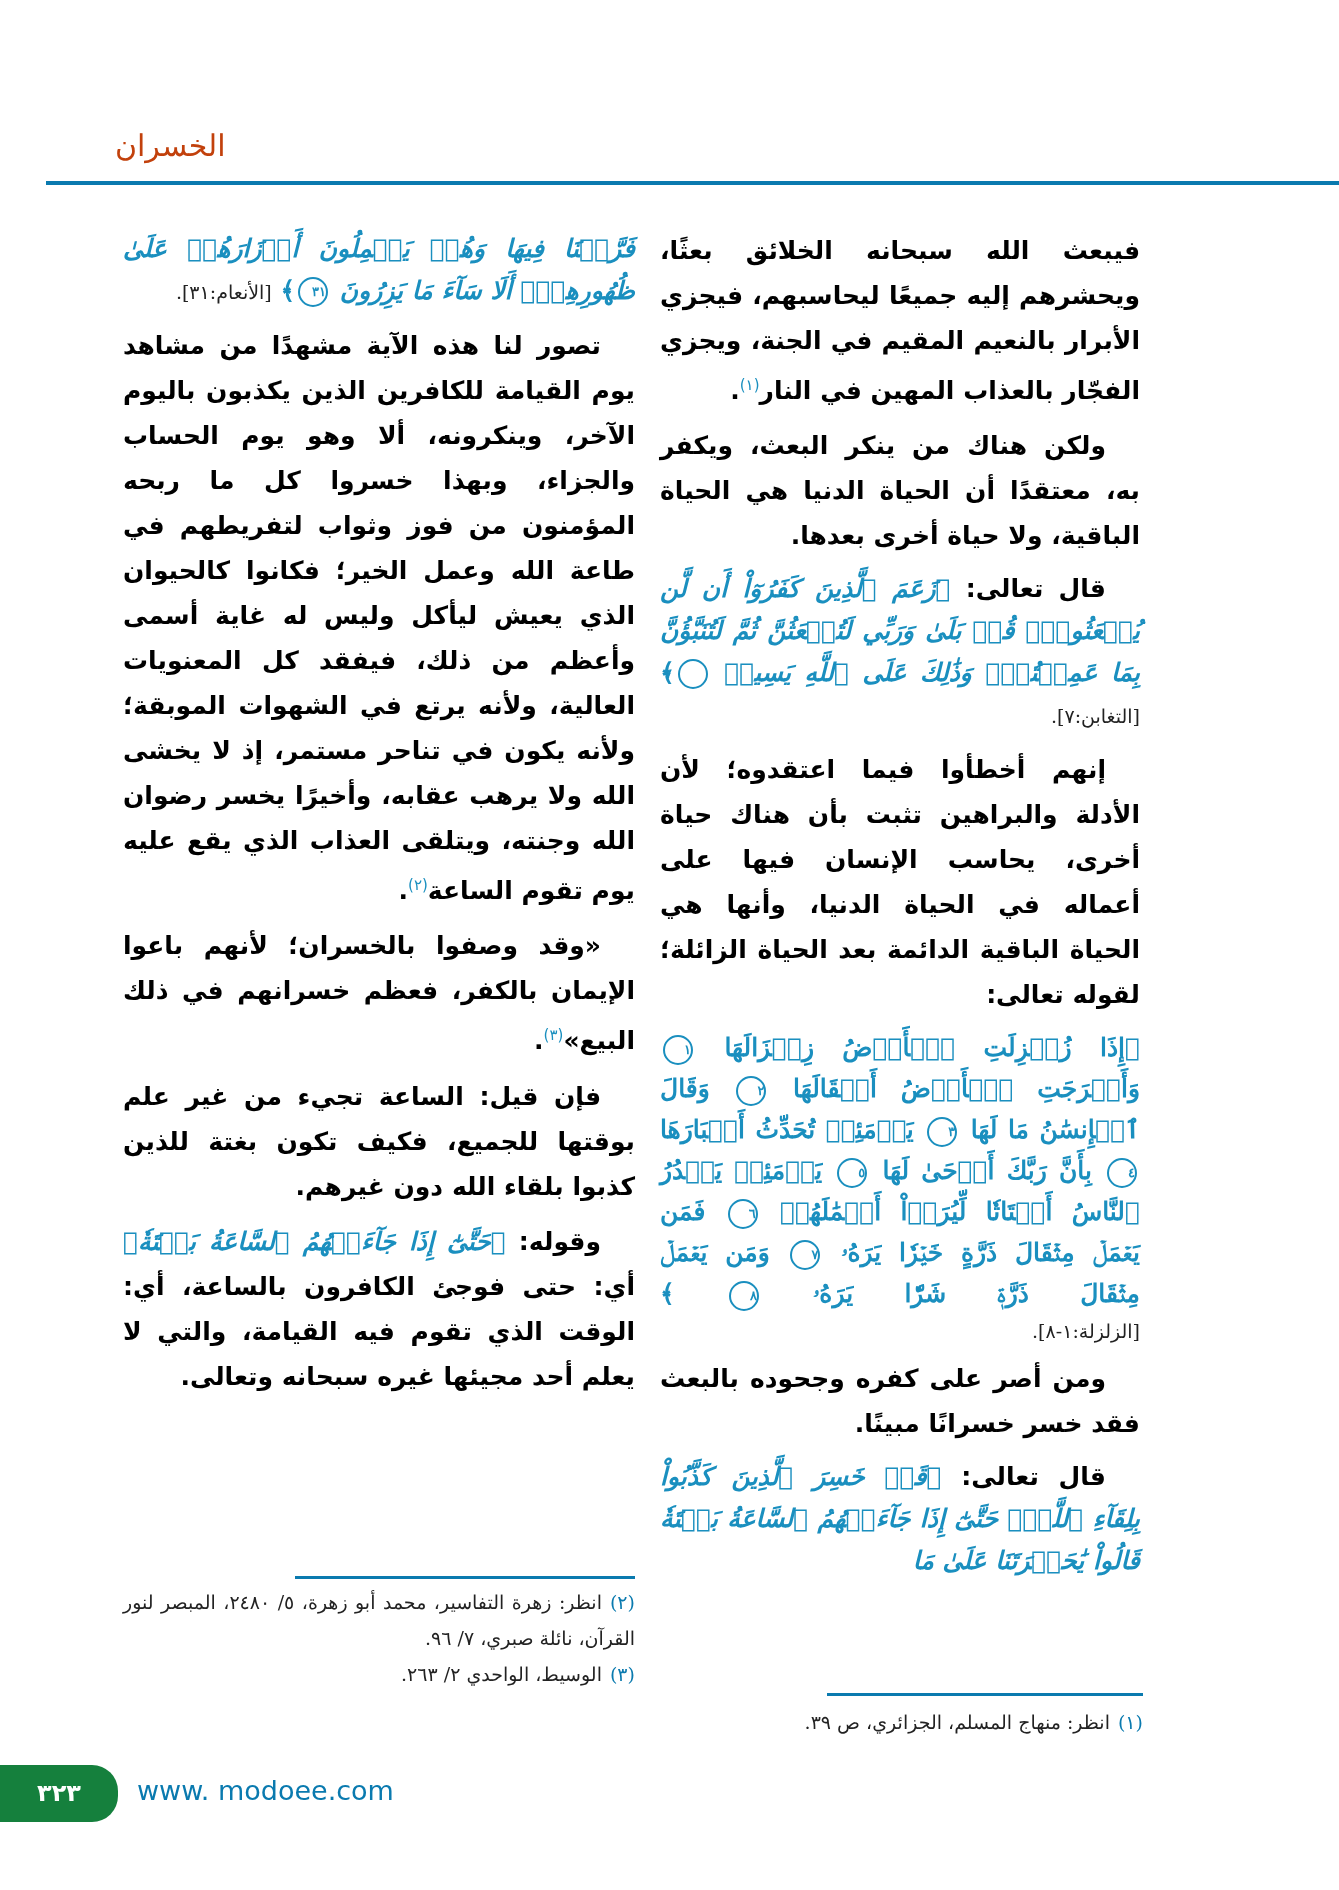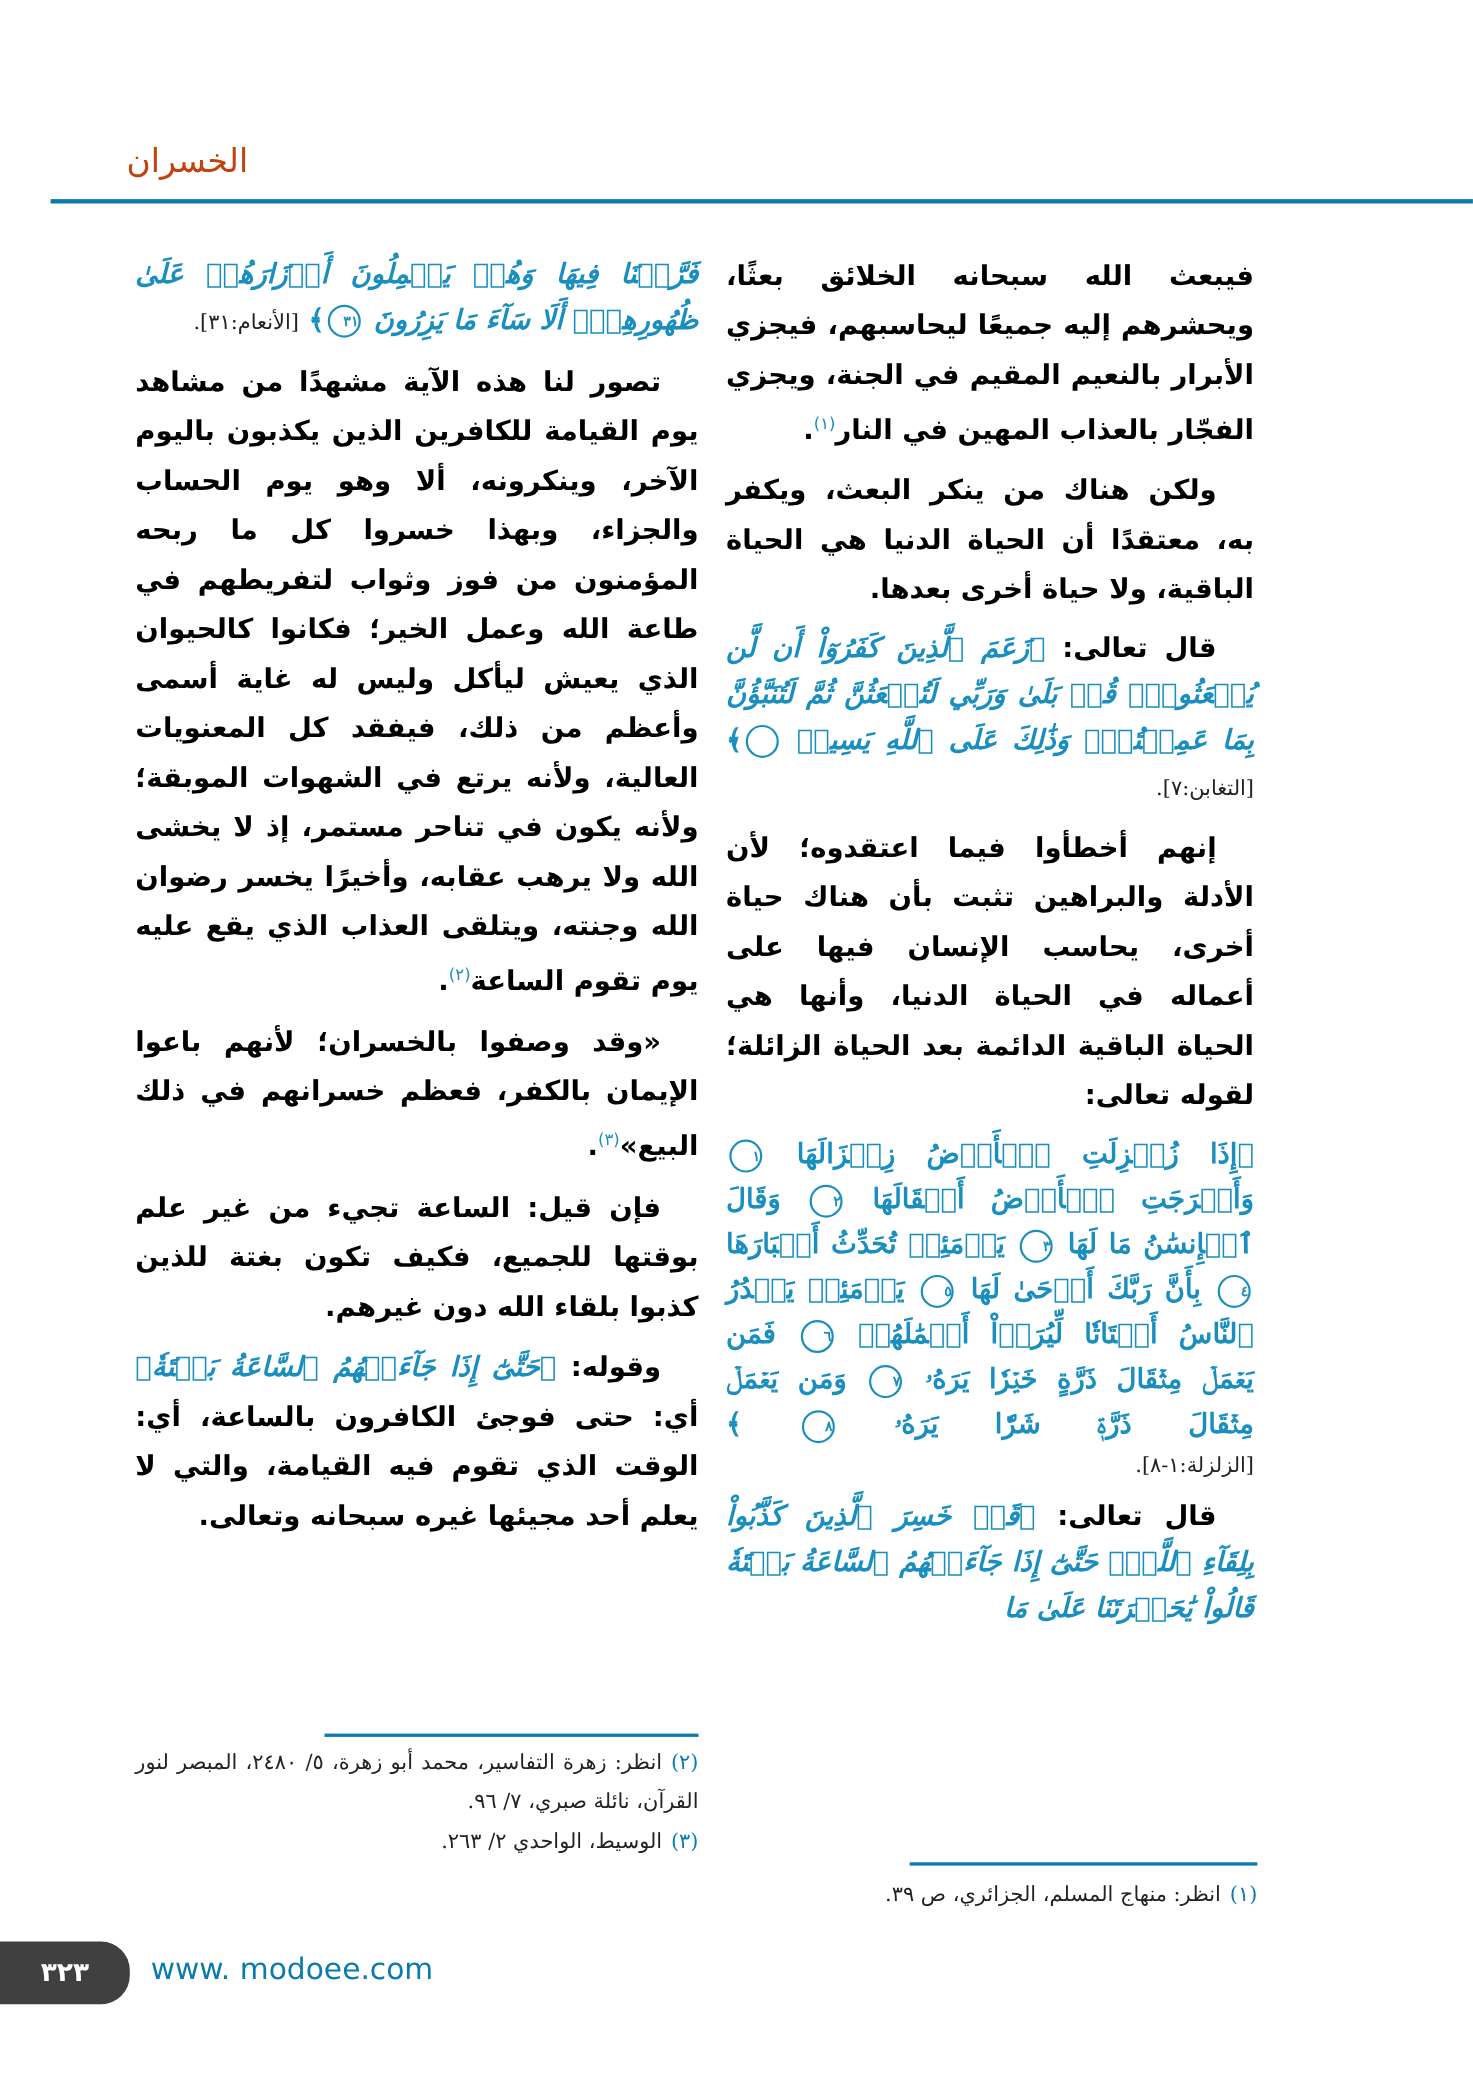--- a/index.html
+++ b/index.html
@@ -22,21 +22,21 @@
   .sup { color:#1a8fbf; font-size:15px; vertical-align:super; font-weight:normal; }
   .ayah-mark { display:inline-block; width:26px; height:26px; border:2px solid #1a8fbf; border-radius:50%;
          font-size:13px; line-height:26px; text-align:center; color:#1a8fbf; vertical-align:middle;
          font-family:Liberation Sans, sans-serif; margin:0 3px; }
   .brace { color:#1a8fbf; font-weight:bold; }
 
   .fn-rule { position:absolute; height:3px; background:#0a7aaf; }
   .fn { position:absolute; direction:rtl; font-family:"DejaVu Serif", serif; font-size:19px; line-height:36px; color:#222; text-align:justify; }
   .fn .num { color:#0a7aaf; margin-left:8px; }
 
-  .page-pill { position:absolute; left:0; top:1765px; width:118px; height:57px; background:#404040;
+  .page-pill { position:absolute; left:0; top:1765px; width:118px; height:57px; background:#15803d;
          border-radius:0 26px 26px 0; color:#fff; font-size:24px; line-height:57px; text-align:center; font-weight:bold; }
   .site { position:absolute; left:137px; top:1775px; font-size:27px; color:#0a7aaf; font-family:"DejaVu Sans", sans-serif; }
 </style>
 </head>
 <body>
 
 <div class="header-title">الخسران</div>
 <div class="header-rule"></div>
 
 <div class="col col-right">
@@ -48,20 +48,21 @@
     <span>قال تعالى:</span>
     <span class="verse">﴿زَعَمَ ٱلَّذِينَ كَفَرُوٓاْ أَن لَّن يُبۡعَثُواْۚ قُلۡ بَلَىٰ وَرَبِّي لَتُبۡعَثُنَّ ثُمَّ لَتُنَبَّؤُنَّ بِمَا عَمِلۡتُمۡۚ وَذَٰلِكَ عَلَى ٱللَّهِ يَسِيرٞ</span>
     <span class="ayah-mark">٧</span><span class="brace">﴾</span>
     <span class="ref">[التغابن:٧].</span>
   </p>
   <p class="para indent">
     <span>إنهم أخطأوا فيما اعتقدوه؛ لأن الأدلة والبراهين تثبت بأن هناك حياة أخرى، يحاسب الإنسان فيها على أعماله في الحياة الدنيا، وأنها هي الحياة الباقية الدائمة بعد الحياة الزائلة؛ لقوله تعالى:</span>
   </p>
   <p class="verse-block" id="zalzala"><span>﴿إِذَا زُلۡزِلَتِ ٱلۡأَرۡضُ زِلۡزَالَهَا </span><span class="ayah-mark">١</span> <span>وَأَخۡرَجَتِ ٱلۡأَرۡضُ أَثۡقَالَهَا </span><span class="ayah-mark">٢</span> <span>وَقَالَ ٱلۡإِنسَٰنُ مَا لَهَا </span><span class="ayah-mark">٣</span> <span>يَوۡمَئِذٖ تُحَدِّثُ أَخۡبَارَهَا </span><span class="ayah-mark">٤</span> <span>بِأَنَّ رَبَّكَ أَوۡحَىٰ لَهَا </span><span class="ayah-mark">٥</span> <span>يَوۡمَئِذٖ يَصۡدُرُ ٱلنَّاسُ أَشۡتَاتٗا لِّيُرَوۡاْ أَعۡمَٰلَهُمۡ </span><span class="ayah-mark">٦</span> <span>فَمَن يَعۡمَلۡ مِثۡقَالَ ذَرَّةٍ خَيۡرٗا يَرَهُۥ </span><span class="ayah-mark">٧</span> <span>وَمَن يَعۡمَلۡ مِثۡقَالَ ذَرَّةٖ شَرّٗا يَرَهُۥ </span><span class="ayah-mark">٨</span> <span class="brace">﴾</span></p>
   <p class="ref-line">[الزلزلة:١-٨].</p>
+  <p class="para indent">ومن أصر على كفره وجحوده بالبعث فقد خسر خسرانًا مبينًا.</p>
   <p class="para indent" style="line-height:42px;">
     <span>قال تعالى:</span>
     <span class="verse">﴿قَدۡ خَسِرَ ٱلَّذِينَ كَذَّبُواْ بِلِقَآءِ ٱللَّهِۖ حَتَّىٰٓ إِذَا جَآءَتۡهُمُ ٱلسَّاعَةُ بَغۡتَةٗ قَالُواْ يَٰحَسۡرَتَنَا عَلَىٰ مَا</span>
   </p>
 </div>
 
 <div class="col col-left">
   <p class="para" style="line-height:42px;">
     <span class="verse">فَرَّطۡنَا فِيهَا وَهُمۡ يَحۡمِلُونَ أَوۡزَارَهُمۡ عَلَىٰ ظُهُورِهِمۡۚ أَلَا سَآءَ مَا يَزِرُونَ</span>
     <span class="ayah-mark">٣١</span><span class="brace">﴾</span>

